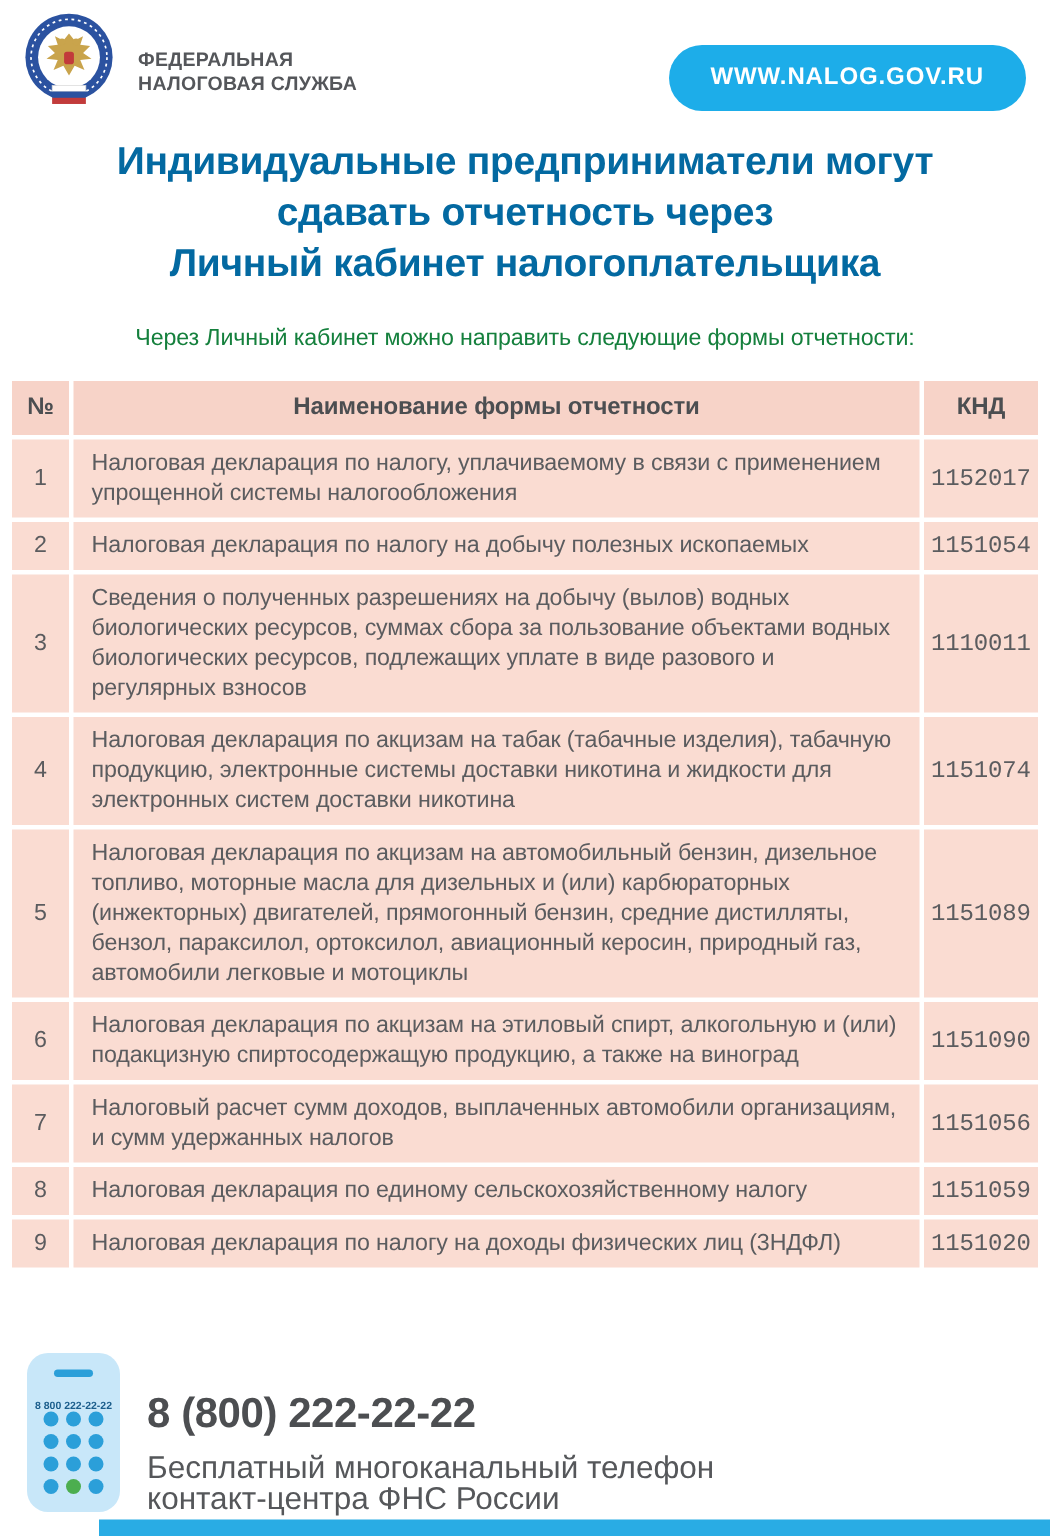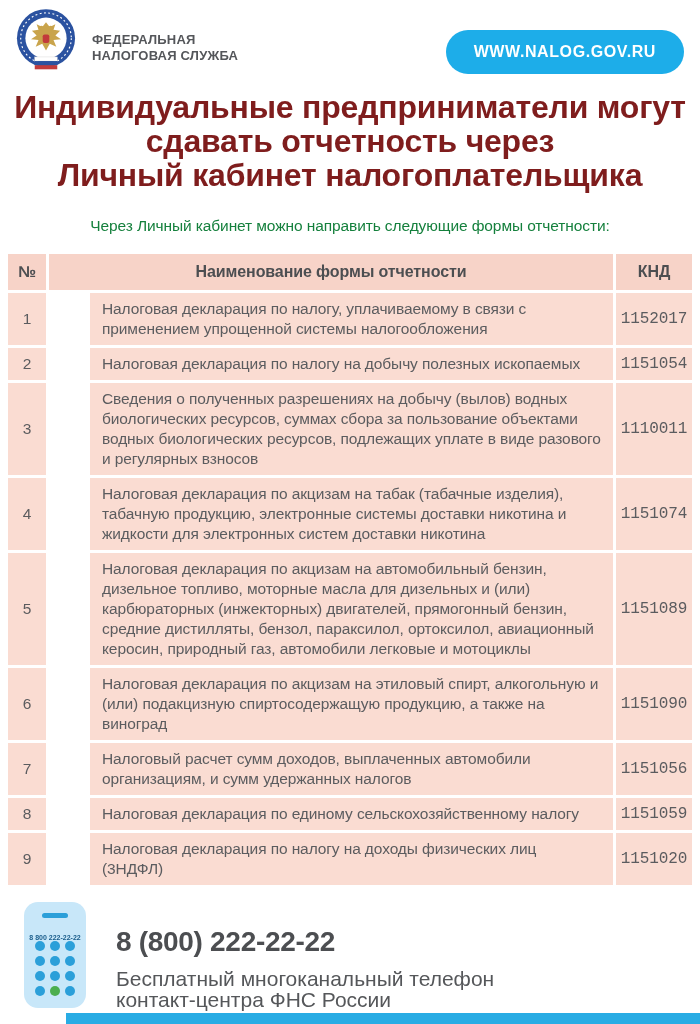--- a/index.html
+++ b/index.html
@@ -18,38 +18,38 @@
   .org-name { font-size:13px; font-weight:bold; line-height:16px;
               color:#54565a; letter-spacing:.2px; padding-top:14px; }
   .site-badge {
     margin-top:8px; background:#1dade9; color:#fff; font-weight:bold;
     font-size:16px; letter-spacing:.6px; border-radius:23px;
     padding:12px 28px; line-height:20px; border:none; cursor:pointer;
   }
 
   
   .title { margin-top:16px; text-align:center; font-weight:bold;
-           font-size:32px; line-height:34px; color:#7f1d1d; letter-spacing:-.2px; }
+           font-size:26px; line-height:34px; color:#0369a1; letter-spacing:-.2px; }
   .subtitle { margin-top:25px; text-align:center; font-weight:normal;
               font-size:15.5px; color:#15803d; letter-spacing:-.1px; }
 
   
   .table { margin:19px 8px 0 8px; display:grid;
            grid-template-columns:38px 1fr 76px; gap:3px; }
   .cell { background:#fadcd2; color:#5b5c5f; font-size:15.5px;
           line-height:20px; display:flex; align-items:center; letter-spacing:-.1px; }
   .hcell { background:#f7d3c8; font-weight:bold; color:#4c4e51;
            justify-content:center; min-height:36px; font-size:16px; }
   .num-cell { justify-content:center; padding:5px 2px; }
-  .name-cell { justify-content:flex-start; padding:6px 12px;margin-left:41px; }
+  .name-cell { justify-content:flex-start; padding:6px 12px; }
   .knd-cell { justify-content:center; padding:5px 2px; font-size:16px;font-family:Liberation Mono, monospace; }
 
   
   .footer { position:absolute; left:0; top:902px; width:695px;
-            display:flex; align-items:flex-start; gap:30px; padding-left:24px; }
+            display:flex; align-items:flex-start; gap:18px; padding-left:18px; }
   .phone-icon { position:relative; width:62px; height:106px; border-radius:14px;
                 background:#c8e7f9; flex:0 0 auto; }
   .speaker { position:absolute; top:11px; left:50%; transform:translateX(-50%);
              width:26px; height:5px; border-radius:3px; background:#2b9fd9; }
   .icon-label { position:absolute; top:32px; width:100%; text-align:center;
                 font-size:7px; font-weight:bold; color:#1b5e8c; letter-spacing:0; }
   .keypad { position:absolute; left:50%; transform:translateX(-50%); bottom:12px;
             display:grid; grid-template-columns:repeat(3,10px); gap:5px; }
   .dot { width:10px; height:10px; border-radius:50%; background:#2b9fd9; }
   .dot.green { background:#4cae4f; }

